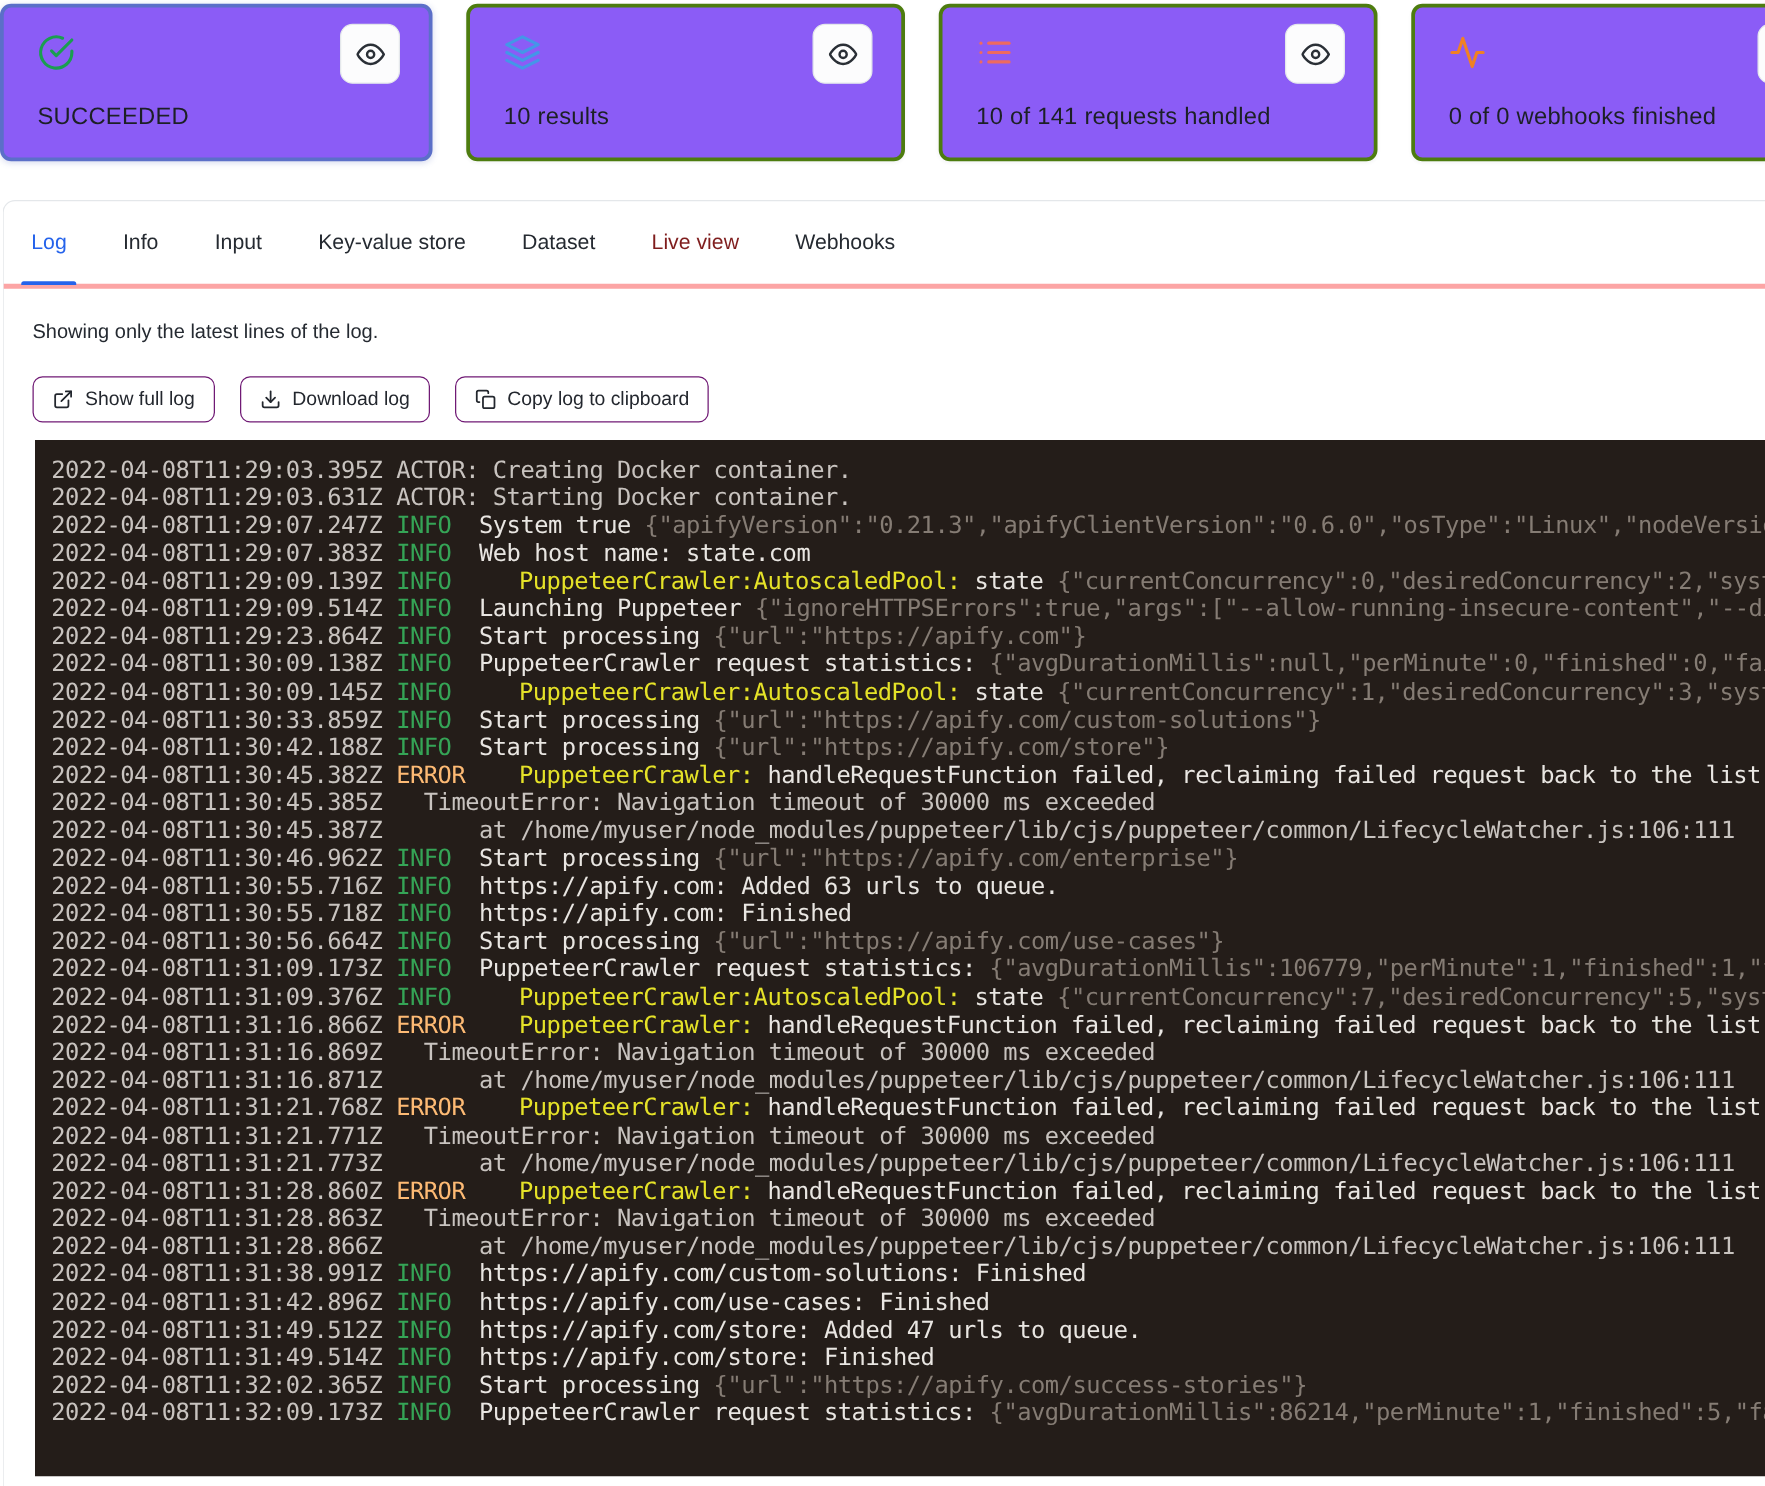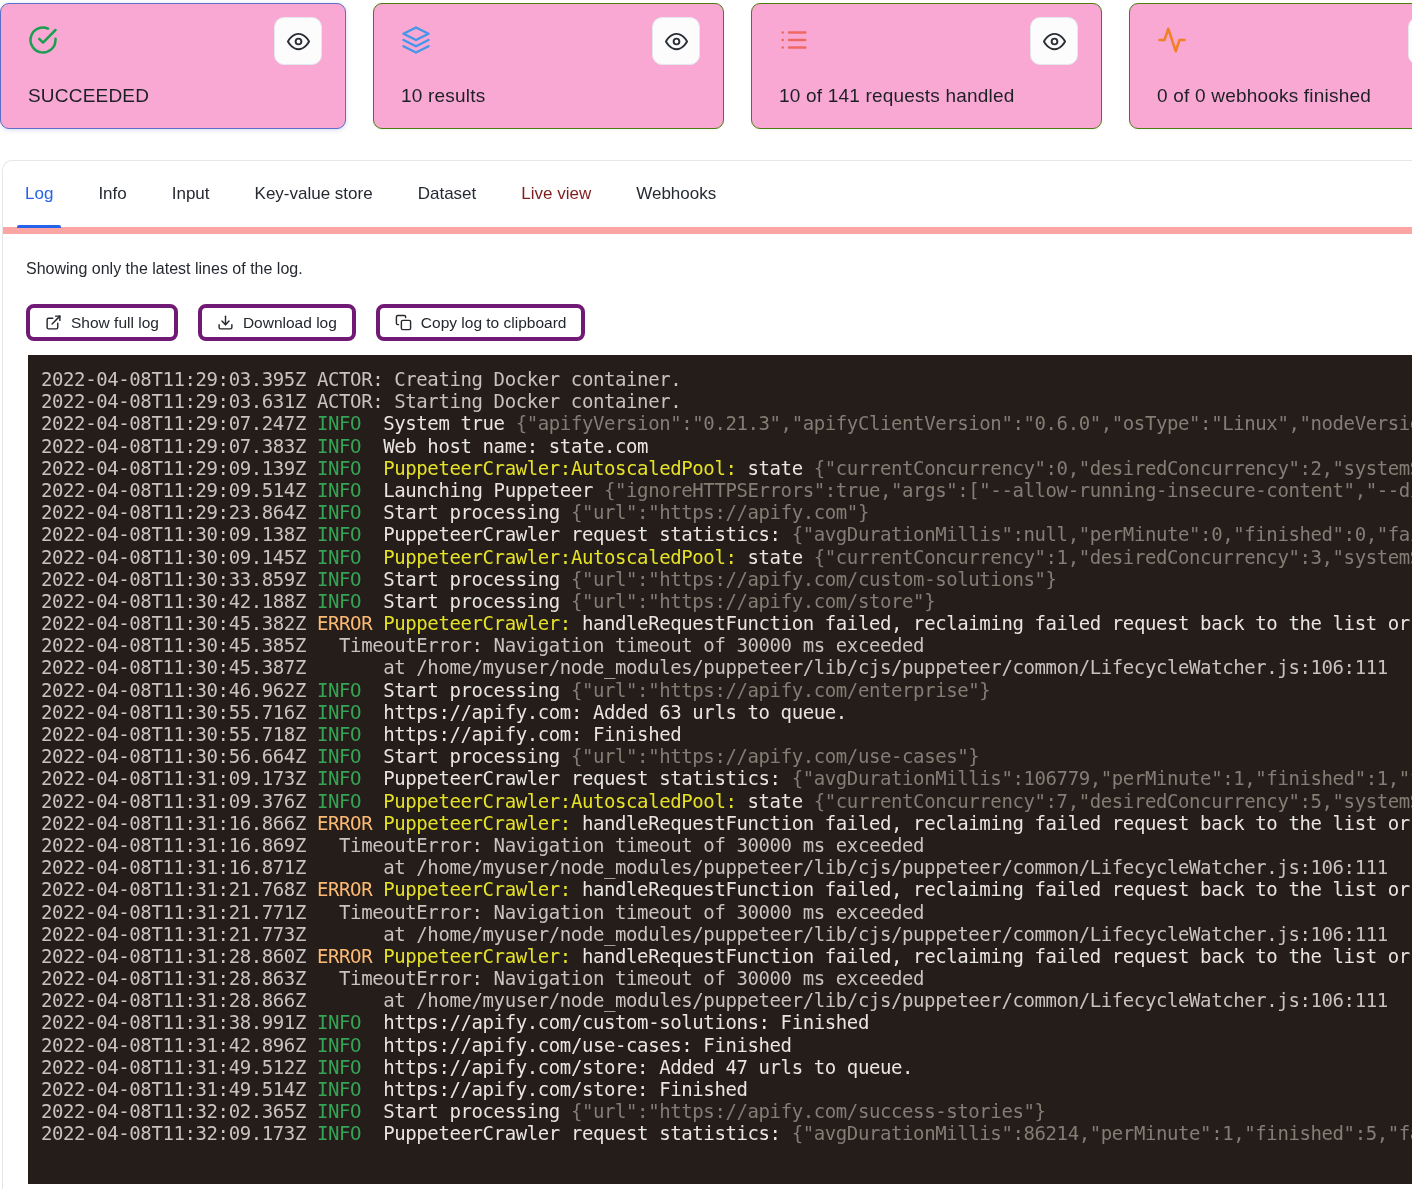--- a/index.html
+++ b/index.html
@@ -4,22 +4,22 @@
 <style>
   html,body{margin:0;padding:0;}
   body{
     width:1412px;height:1189px;overflow:hidden;background:#ffffff;
     font-family:"Liberation Sans", sans-serif;
     -webkit-font-smoothing:antialiased;
   }
   
   .cards-row{display:flex;gap:27px;padding-top:3px;}
   .card{
-    flex:none;width:351px;height:126px;background:#f9a8d4;
-    border:1px solid #4d7c0f;border-radius:9px;position:relative;
+    flex:none;width:351px;height:126px;background:#8b5cf6;
+    border:3px solid #4d7c0f;border-radius:9px;position:relative;
     box-shadow:0 1px 3px rgba(20,30,60,.05);box-sizing:border-box;cursor:pointer;
   }
   .card.selected{border-color:#5b6fc8;box-shadow:0 1px 5px rgba(70,90,180,.22);}
   .card:first-child{width:346px;}
   .card-icon{position:absolute;left:27px;top:21px;width:30px;height:30px;}
   .card-icon svg{width:30px;height:30px;display:block;}
   .card-eye{
     position:absolute;right:23px;top:13px;width:46px;height:46px;
     border:1px solid #e4e7eb;border-radius:10px;background:#fcfcfd;
     display:flex;align-items:center;justify-content:center;cursor:pointer;
@@ -28,54 +28,54 @@
   .card-label{
     position:absolute;left:27px;bottom:21px;font-size:19px;color:#1c2025;letter-spacing:.2px;
   }
   
   .content-card{
     margin-top:31px;margin-left:2px;border-top:1px solid #e4e7ea;border-left:1px solid #e4e7ea;
     border-top-left-radius:10px;min-height:1030px;
   }
   .tabbar{
     display:flex;gap:29px;padding-left:14px;height:66px;align-items:stretch;
-    border-bottom:7px solid #fca5a5;
+    border-bottom:4px solid #fca5a5;
     text-align:center;
   }
   .tab{
     font-size:17px;color:#252a31;padding:0 8px;display:flex;align-items:center;
     position:relative;cursor:pointer;white-space:nowrap;
   }
   .tab.active{color:#2563eb;}
   .tab.active::after{
     content:"";position:absolute;left:0;right:0;bottom:-1px;height:3px;
     background:#2563eb;border-radius:2px 2px 0 0;
   }
   .tab.disabled{color:#7f1d1d;cursor:default;}
   
   .notice{margin:26px 0 0 23px;font-size:16px;color:#252a31;}
   .btn-row{margin:26px 0 0 23px;display:flex;gap:20px;}
   .btn{
-    height:37px;border:4px solid #701a75;border-radius:8px;background:#fff;
+    height:37px;border:1px solid #701a75;border-radius:8px;background:#fff;
     display:inline-flex;align-items:center;gap:9px;padding:0 15px;
     font-size:15.5px;color:#23272e;cursor:pointer;font-family:inherit;
   }
   .btn svg{width:17px;height:17px;stroke:#23272e;}
   .terminal{
     margin-left:25px;margin-top:14px;height:829px;box-sizing:border-box;
     background:#241d19;overflow:hidden;padding:13px 0 0 13px;
   }
   .log-line{
     white-space:pre;font-family:"DejaVu Sans Mono", monospace;
     font-size:19px;line-height:22.2px;height:22.2px;letter-spacing:-.4px;
   }
   .s-p{color:#c8c3bf;}      
   .s-i{color:#35a456;}      
   .s-e{color:#fdba74;}      
-  .s-y{color:#e5e228;}      
+  .s-y{color:#e5e228;margin-left:32px;}      
   .s-m{color:#e9e6e2;}      
   .s-d{color:#857c74;}      
   svg.icn{fill:none;stroke-width:2;stroke-linecap:round;stroke-linejoin:round;}
 </style>
 </head>
 <body>
 
 <div class="cards-row" id="cards-row">
     <div class="card selected">
       <span class="card-icon">

